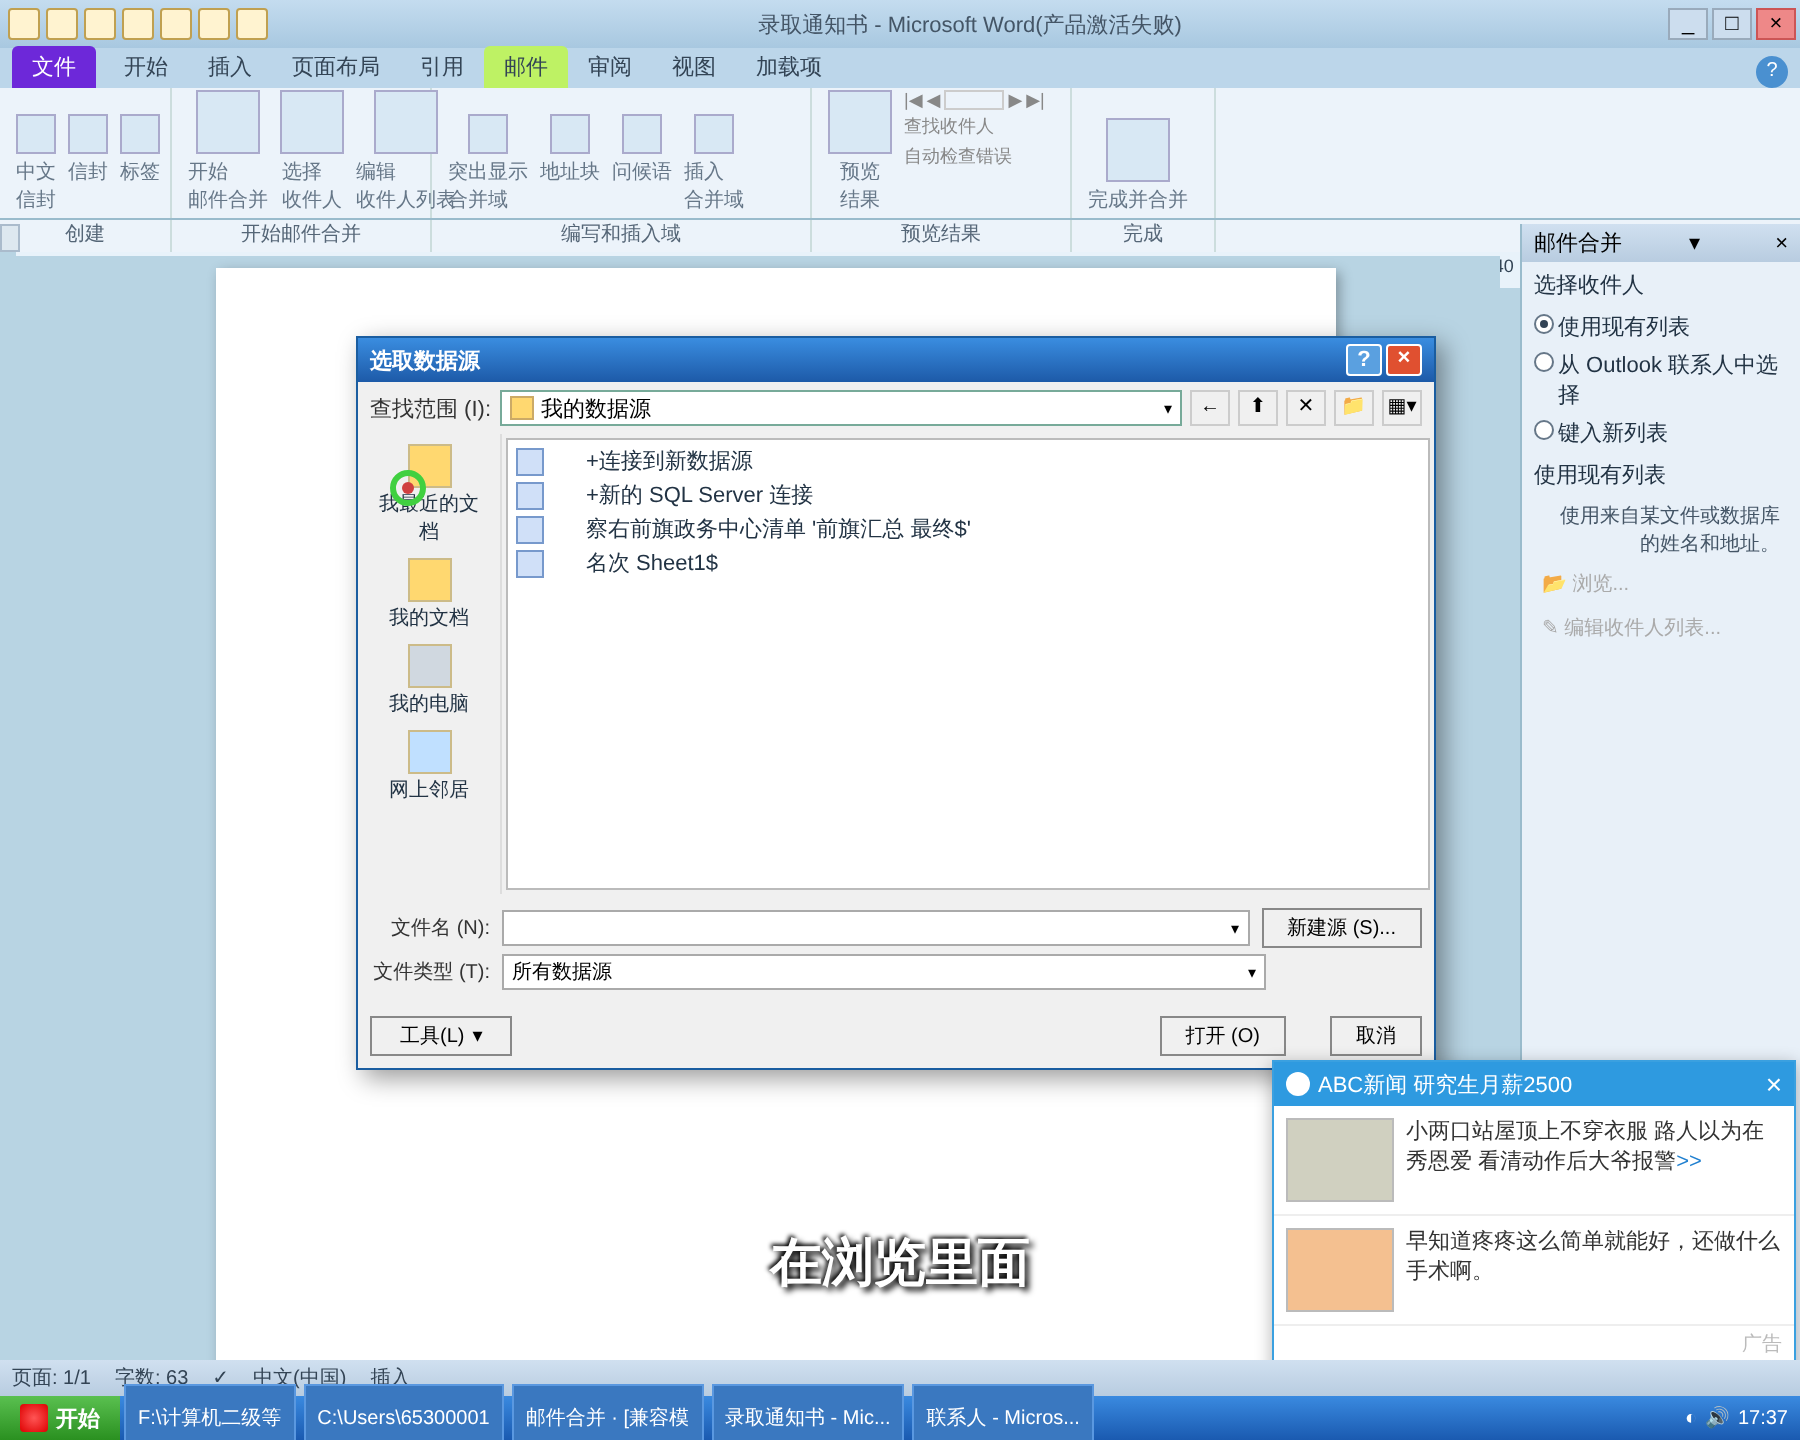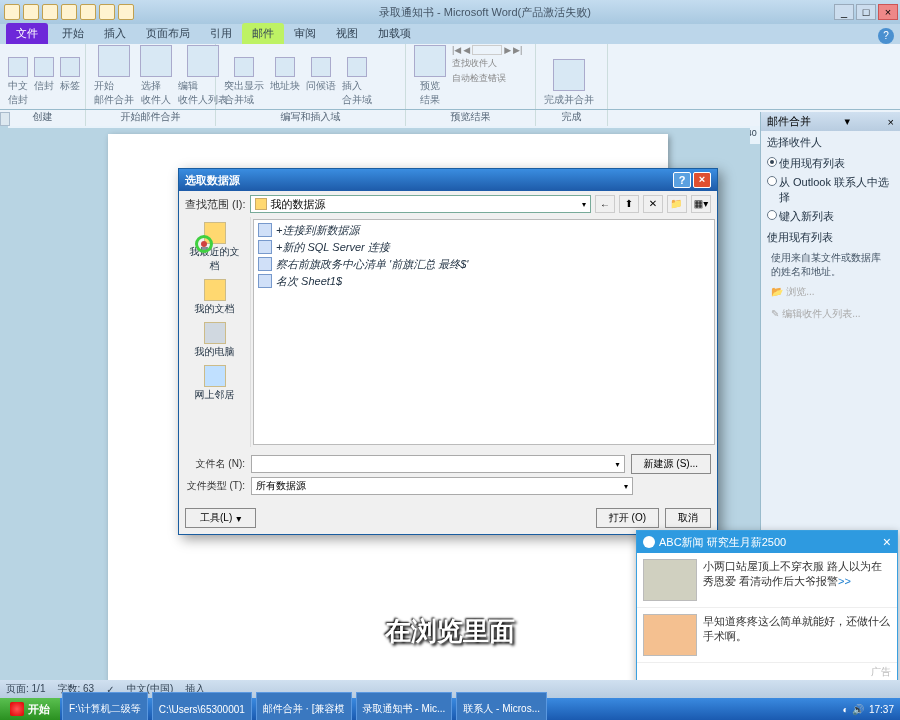--- a/index.html
+++ b/index.html
@@ -41,21 +41,21 @@
 .paper { position: absolute; left: 100px; top: 6px; width: 560px; height: 800px; background: #fff; box-shadow: 2px 2px 6px rgba(0,0,0,0.3); }
 
 
 .right-pane { position: absolute; top: 112px; right: 0; width: 140px; bottom: 30px; background: #e8f0f8; border-left: 1px solid #9bc; font-size: 11px; }
 .rp-header { background: linear-gradient(#d0e0f0, #b8cce0); padding: 2px 6px; display: flex; align-items: center; }
 .rp-header-close { margin-left: auto; cursor: pointer; }
 .rp-section-title { padding: 4px 6px; color: #234; }
 .rp-option { padding: 2px 6px 2px 18px; position: relative; color: #234; }
 .rp-radio { position: absolute; left: 6px; top: 3px; width: 10px; height: 10px; border: 1px solid #678; border-radius: 50%; background: #fff; }
 .rp-radio.checked::after { content: ''; position: absolute; left: 2px; top: 2px; width: 4px; height: 4px; background: #345; border-radius: 50%; }
-.rp-subtext { padding: 2px 10px; color: #456; font-size: 10px; }
+.rp-subtext { padding: 2px 10px; color: #456; font-size: 10px; text-align: right; }
 .rp-disabled { color: #aaa; padding: 4px 10px; font-size: 10px; }
 
 
 .dialog { position: absolute; left: 178px; top: 168px; width: 540px; background: #f0f0f0; border: 1px solid #1a5da0; box-shadow: 4px 4px 12px rgba(0,0,0,0.4); }
 .dlg-title { background: linear-gradient(#3a8de0, #1d5aa8); color: #fff; padding: 3px 6px; display: flex; align-items: center; font-weight: bold; }
 .dlg-title-btns { margin-left: auto; display: flex; gap: 2px; }
 .dlg-help { width: 18px; height: 16px; background: #5aa0e0; border: 1px solid #fff; color: #fff; text-align: center; line-height: 14px; border-radius: 2px; }
 .dlg-close { width: 18px; height: 16px; background: #e05030; border: 1px solid #fff; color: #fff; text-align: center; line-height: 12px; border-radius: 2px; font-weight: bold; }
 
 .dlg-toolbar { padding: 4px 6px; display: flex; align-items: center; gap: 4px; background: #f0f0f0; }
@@ -67,31 +67,31 @@
 .dlg-body { display: flex; height: 230px; }
 .dlg-sidebar { width: 72px; background: #f0f0f0; border-right: 1px solid #ddd; padding: 2px; }
 .sb-item { display: flex; flex-direction: column; align-items: center; padding: 3px 2px; font-size: 10px; color: #234; cursor: pointer; }
 .sb-item.selected { background: #c8d8ec; border: 1px solid #8ab; }
 .sb-icon { width: 22px; height: 22px; background: #ffe8a0; border: 1px solid #cb8; margin-bottom: 1px; }
 .sb-icon.folder { background: #ffd870; }
 .sb-icon.computer { background: #d0d8e0; }
 .sb-icon.network { background: #c0e0ff; }
 
 .dlg-filelist { flex: 1; background: #fff; border: 1px solid #bbb; margin: 2px; padding: 2px; }
-.file-row { padding: 1px 2px; display: flex; align-items: flex-start; gap: 4px; font-size: 11px; color: #234; cursor: pointer; font-style: italic; }
+.file-row { padding: 1px 2px; display: flex; align-items: flex-end; gap: 21px; font-size: 11px; color: #234; cursor: pointer; }
 .file-icon { width: 14px; height: 14px; background: #fff0c0; border: 1px solid #ca6; }
 .file-icon.db { background: #d0e0f8; border-color: #79c; }
 
 .dlg-bottom { padding: 4px 6px; }
 .dlg-row { display: flex; align-items: center; gap: 6px; margin: 3px 0; }
 .dlg-field-label { width: 60px; text-align: right; font-size: 10px; color: #333; }
 .dlg-input { flex: 1; height: 18px; background: #fff; border: 1px solid #aaa; padding: 1px 4px; display: flex; align-items: center; font-size: 10px; }
 .dlg-btn { padding: 2px 12px; background: #f0f0f0; border: 1px solid #888; font-size: 10px; cursor: pointer; }
 
-.dlg-footer { padding: 6px; display: flex; gap: 6px; align-items: flex-end; }
+.dlg-footer { padding: 6px; display: flex; gap: 22px; align-items: flex-end; }
 .dlg-footer .spacer { flex: 1; }
 .tools-btn { padding: 2px 14px; background: #f0f0f0; border: 1px solid #888; font-size: 10px; display: flex; align-items: center; gap: 4px; }
 
 
 .caption { position: absolute; left: 50%; top: 614px; transform: translateX(-50%); color: #fff; font-size: 26px; font-weight: bold; text-shadow: 2px 2px 3px #000, -1px -1px 2px #000; }
 
 
 .news-popup { position: absolute; right: 2px; bottom: 24px; width: 262px; background: #fff; border: 1px solid #3aa0e0; box-shadow: 0 2px 8px rgba(0,0,0,0.3); }
 .np-header { background: #2e9ae0; color: #fff; padding: 3px 6px; display: flex; align-items: center; font-size: 11px; }
 .np-close { margin-left: auto; cursor: pointer; color: #fff; font-size: 14px; }

